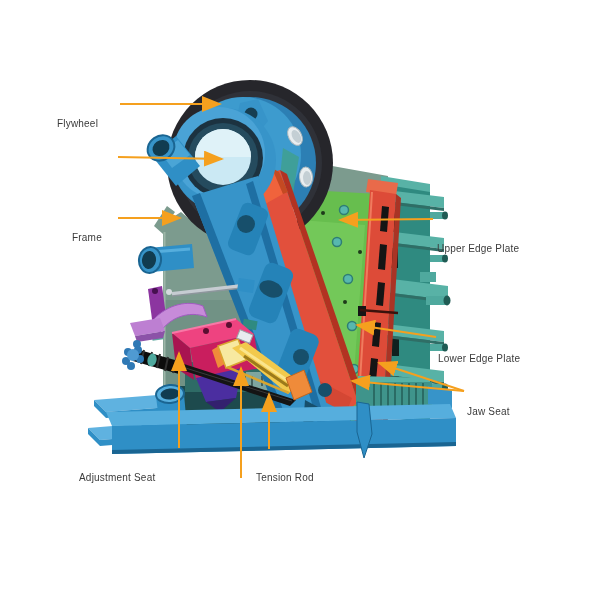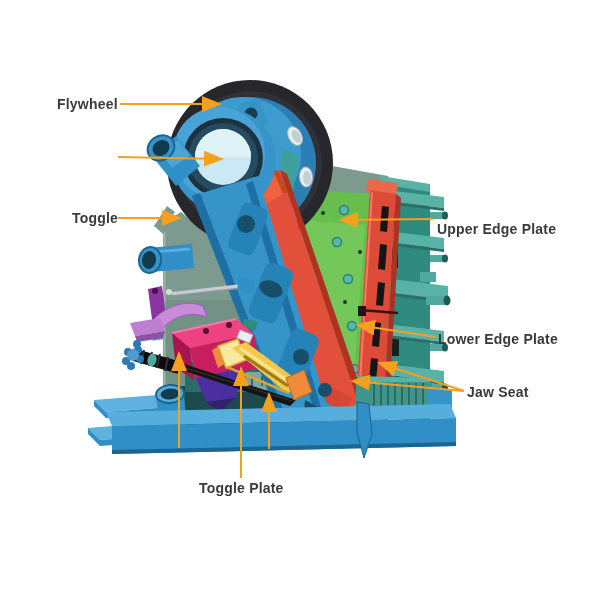--- a/index.html
+++ b/index.html
@@ -2,22 +2,22 @@
 <html style="--color-background: #FFFFFF; --color-arrow: #F5A01E; --color-label_text: #3A3A3A; --color-machine_blue: #3794C9; --color-frame_sage: #7C9B8E; --color-teal_side: #3F948B; --color-green_plate: #67BE4E; --color-jaw_red: #DD4B38; --color-pink_seat: #C91E5E; --color-yellow_toggle: #F2C94C; --color-purple_bracket: #C78BD9; --color-rod_black: #141414; --color-flywheel_dark: #26262B; --color-shaft_pale: #CBE9F4;"><head>
 <meta charset="utf-8">
 <style>
   html,body{margin:0;padding:0;background:#fff;}
   .canvas{
     position:relative;width:600px;height:600px;background:var(--color-background,#fff);
     font-family:"Liberation Sans",sans-serif;overflow:hidden;
   }
   .scene{position:absolute;left:0;top:0;}
   .label{
-    position:absolute;font-size:14px;font-weight:700;letter-spacing:.2px;
-    color:var(--color-label_text,#3a3a3a);white-space:nowrap;line-height:16px;
+    position:absolute;font-size:10px;font-weight:400;letter-spacing:.2px;
+    color:var(--color-label_text,#3a3a3a);white-space:nowrap;line-height:16px;margin-top:20px;
   }
   .arrow-line{stroke:var(--color-arrow,#F5A01E);stroke-width:2;fill:none;}
   .arrow-head{fill:var(--color-arrow,#F5A01E);}
 </style>
 </head>
 <body>
 
 <div class="canvas">
 
   <svg class="scene" width="600" height="600" viewBox="0 0 600 600">
@@ -298,18 +298,19 @@
       <line class="arrow-line" marker-end="url(#ah)" x1="436" y1="337" x2="357" y2="325"></line>
       <line class="arrow-line" marker-end="url(#ah)" x1="464" y1="391" x2="352" y2="381"></line>
       <line class="arrow-line" marker-end="url(#ah)" x1="464" y1="391" x2="379" y2="363"></line>
       <line class="arrow-line" marker-end="url(#ah)" x1="179" y1="448" x2="179" y2="353"></line>
       <line class="arrow-line" marker-end="url(#ah)" x1="269" y1="449" x2="269" y2="394"></line>
       <line class="arrow-line" marker-end="url(#ah)" x1="241" y1="478" x2="241" y2="368"></line>
     </g>
   </svg>
 
   <div class="label" style="left:57px;top:96px">Flywheel</div>
-  <div class="label" style="left:72px;top:210px">Toggle</div>
+  <div class="label" style="left:72px;top:210px">Frame</div>
   <div class="label" style="left:438px;top:331px">Lower Edge Plate</div>
   <div class="label" style="left:437px;top:221px">Upper Edge Plate</div>
   <div class="label" style="left:467px;top:384px">Jaw Seat</div>
-  <div class="label" style="left:199px;top:480px">Toggle Plate</div>
+  <div class="label" style="left:79px;top:450px">Adjustment Seat</div>
+  <div class="label" style="left:256px;top:450px">Tension Rod</div>
 </div>
 
 </body></html>

